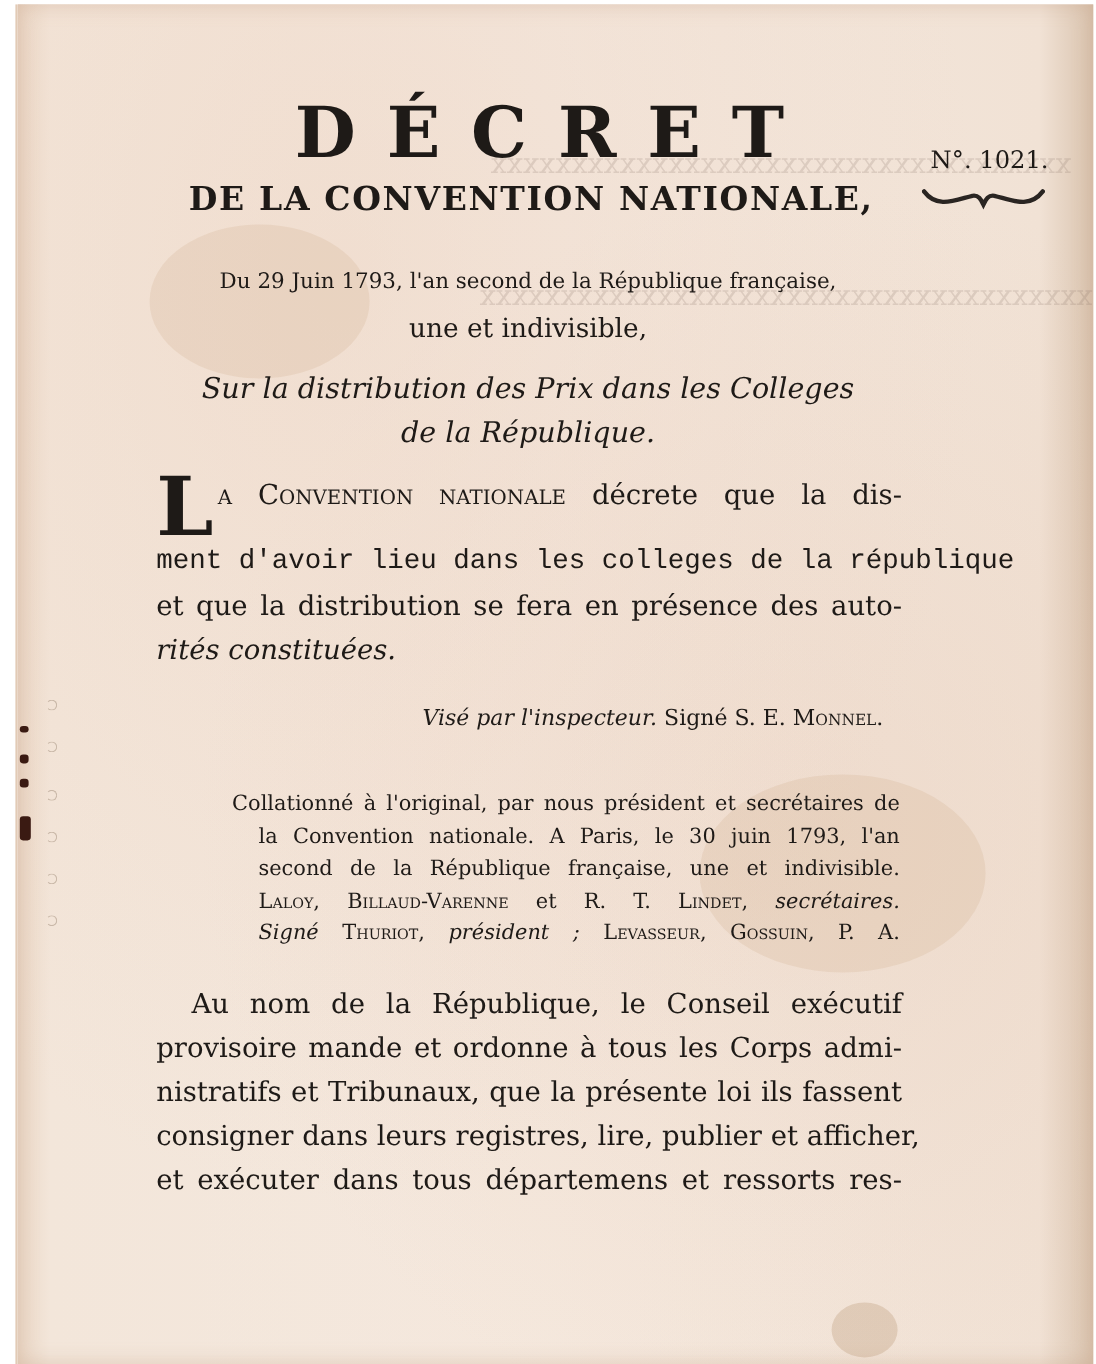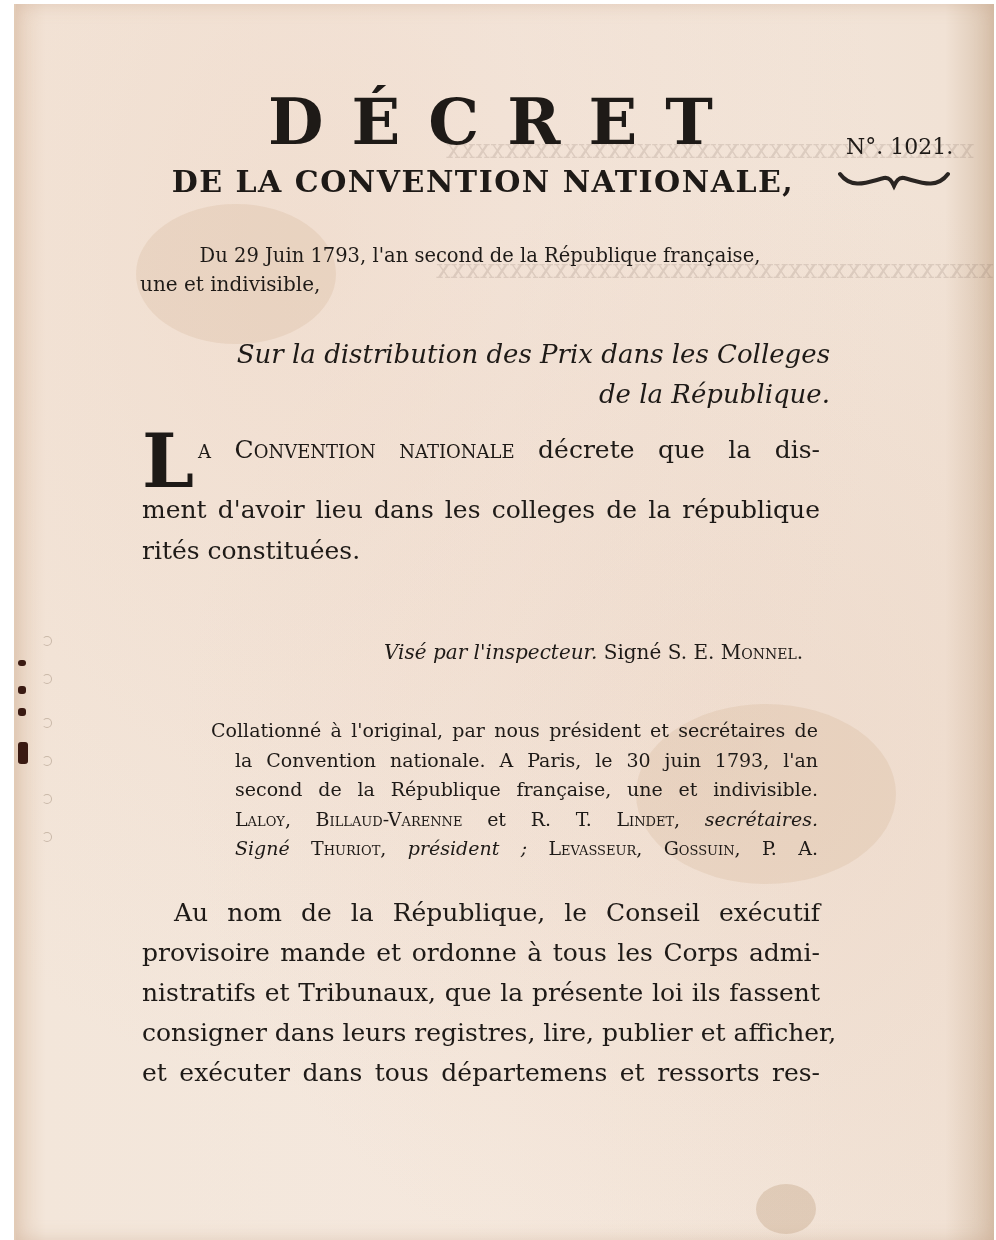--- a/index.html
+++ b/index.html
@@ -35,35 +35,35 @@
   }
   .number {
     position: absolute; left: 846px; top: 122px; font-size: 22px; margin-top: 12px;
   }
   .flourish { position: absolute; left: 838px; top: 168px; width: 112px; height: 26px; }
   .subtitle {
     position: absolute; left: 158px; top: 164px; width: 650px; text-align: center;
     font-size: 30px; font-weight: bold; letter-spacing: 1.5px;
   }
   .date1 { position: absolute; left: 140px; top: 244px; width: 680px; text-align: center; font-size: 19.5px; }
-  .date2 { position: absolute; left: 140px; top: 272px; width: 680px; text-align: left; font-size: 20px; }
+  .date2 { position: absolute; left: 140px; top: 284px; width: 680px; text-align: center; font-size: 24px; }
   .subject {
-    position: absolute; left: 130px; top: 334px; width: 700px; text-align: right;
+    position: absolute; left: 130px; top: 334px; width: 700px; text-align: center;
     font-size: 26px; font-style: italic; line-height: 40px;
   }
   .body1 {
     position: absolute; left: 142px; top: 430px; width: 678px;
     font-size: 25px; line-height: 40.5px;
   }
   .dropcap {
     float: left; font-size: 74px; line-height: 58px; font-weight: bold; margin: 2px 4px 0 0;
   }
   .sc { font-variant: small-caps; }
   .line { display: block; white-space: nowrap; text-align: justify; text-align-last: justify; }
-  .line.last { text-align-last: left; }
+  .line.last { text-align-last: left; font-style: italic; }
   .vise {
     position: absolute; left: 384px; top: 640px; font-size: 20px; white-space: nowrap;
   }
   .collat {
     position: absolute; left: 211px; top: 716px; width: 607px;
     font-size: 19px; line-height: 29.5px;
   }
   .collat .indent { padding-left: 24px; }
   .body2 {
     position: absolute; left: 142px; top: 893px; width: 678px;
@@ -105,21 +105,22 @@
 <div class="date2">une et indivisible,</div>
 
 <div class="subject">
   <div>Sur la distribution des Prix dans les Colleges</div>
   <div>de la République.</div>
 </div>
 
 <div class="body1">
   <span class="dropcap">L</span>
   <span class="line"><span class="sc">a Convention nationale</span><span> décrete que la dis-</span></span>
-  <span class="line" style="clear:left;">ment d'avoir lieu dans les colleges de la république</span>
+  <span class="line" style="clear:left;font-family:Liberation Mono, monospace;">ment d'avoir lieu dans les colleges de la république</span>
+  <span class="line">et que la distribution se fera en présence des auto-</span>
   <span class="line last">rités constituées.</span>
 </div>
 
 <div class="vise">
   <i>Visé par l'inspecteur.</i><span> Signé S. E. </span><span class="sc">Monnel.</span>
 </div>
 
 <div class="collat">
   <span class="line">Collationné à l'original, par nous président et secrétaires de</span>
   <span class="line indent">la Convention nationale. A Paris, le 30 juin 1793, l'an</span>

